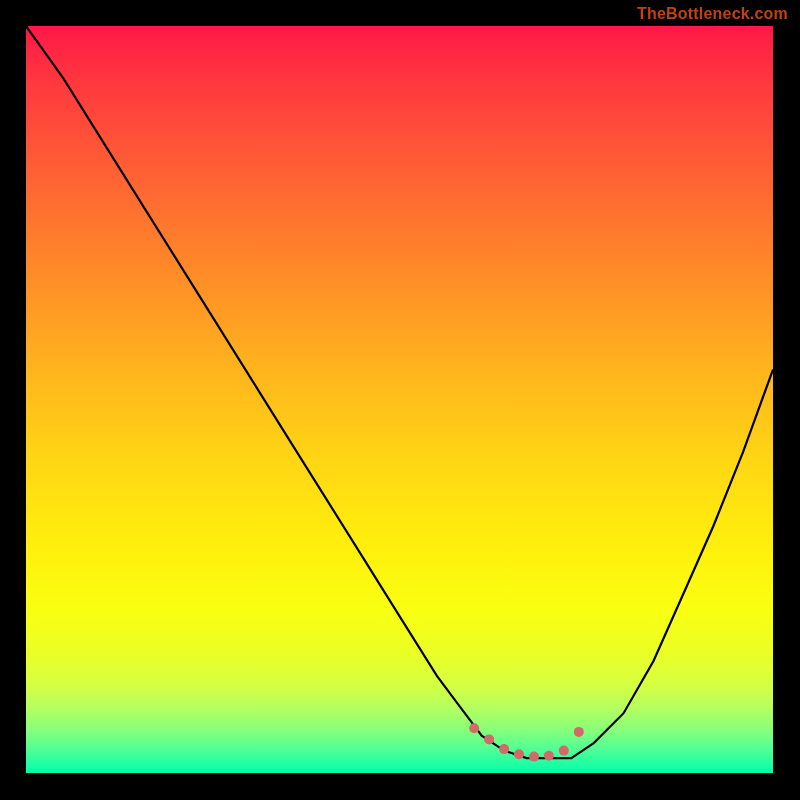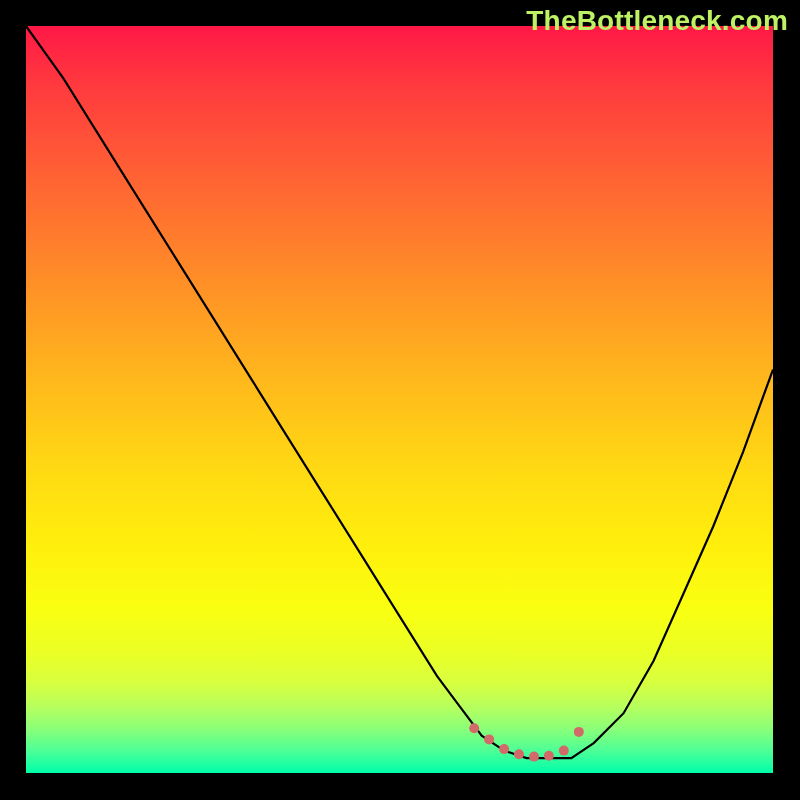--- a/index.html
+++ b/index.html
@@ -14,23 +14,23 @@
     position: relative;
     width: 800px;
     height: 800px;
     background: #000;
   }
   .watermark {
     position: absolute;
     top: 5px;
     right: 12px;
     font-family: Arial, Helvetica, sans-serif;
-    font-size: 28px;
+    font-size: 16px;
     font-weight: bold;
-    color: #bef264;
+    color: #c2410c;
     letter-spacing: 0.2px;
     z-index: 3;
   }
   .plot-frame {
     position: absolute;
     left: 26px;
     top: 26px;
     width: 747px;
     height: 747px;
     background: #000;

